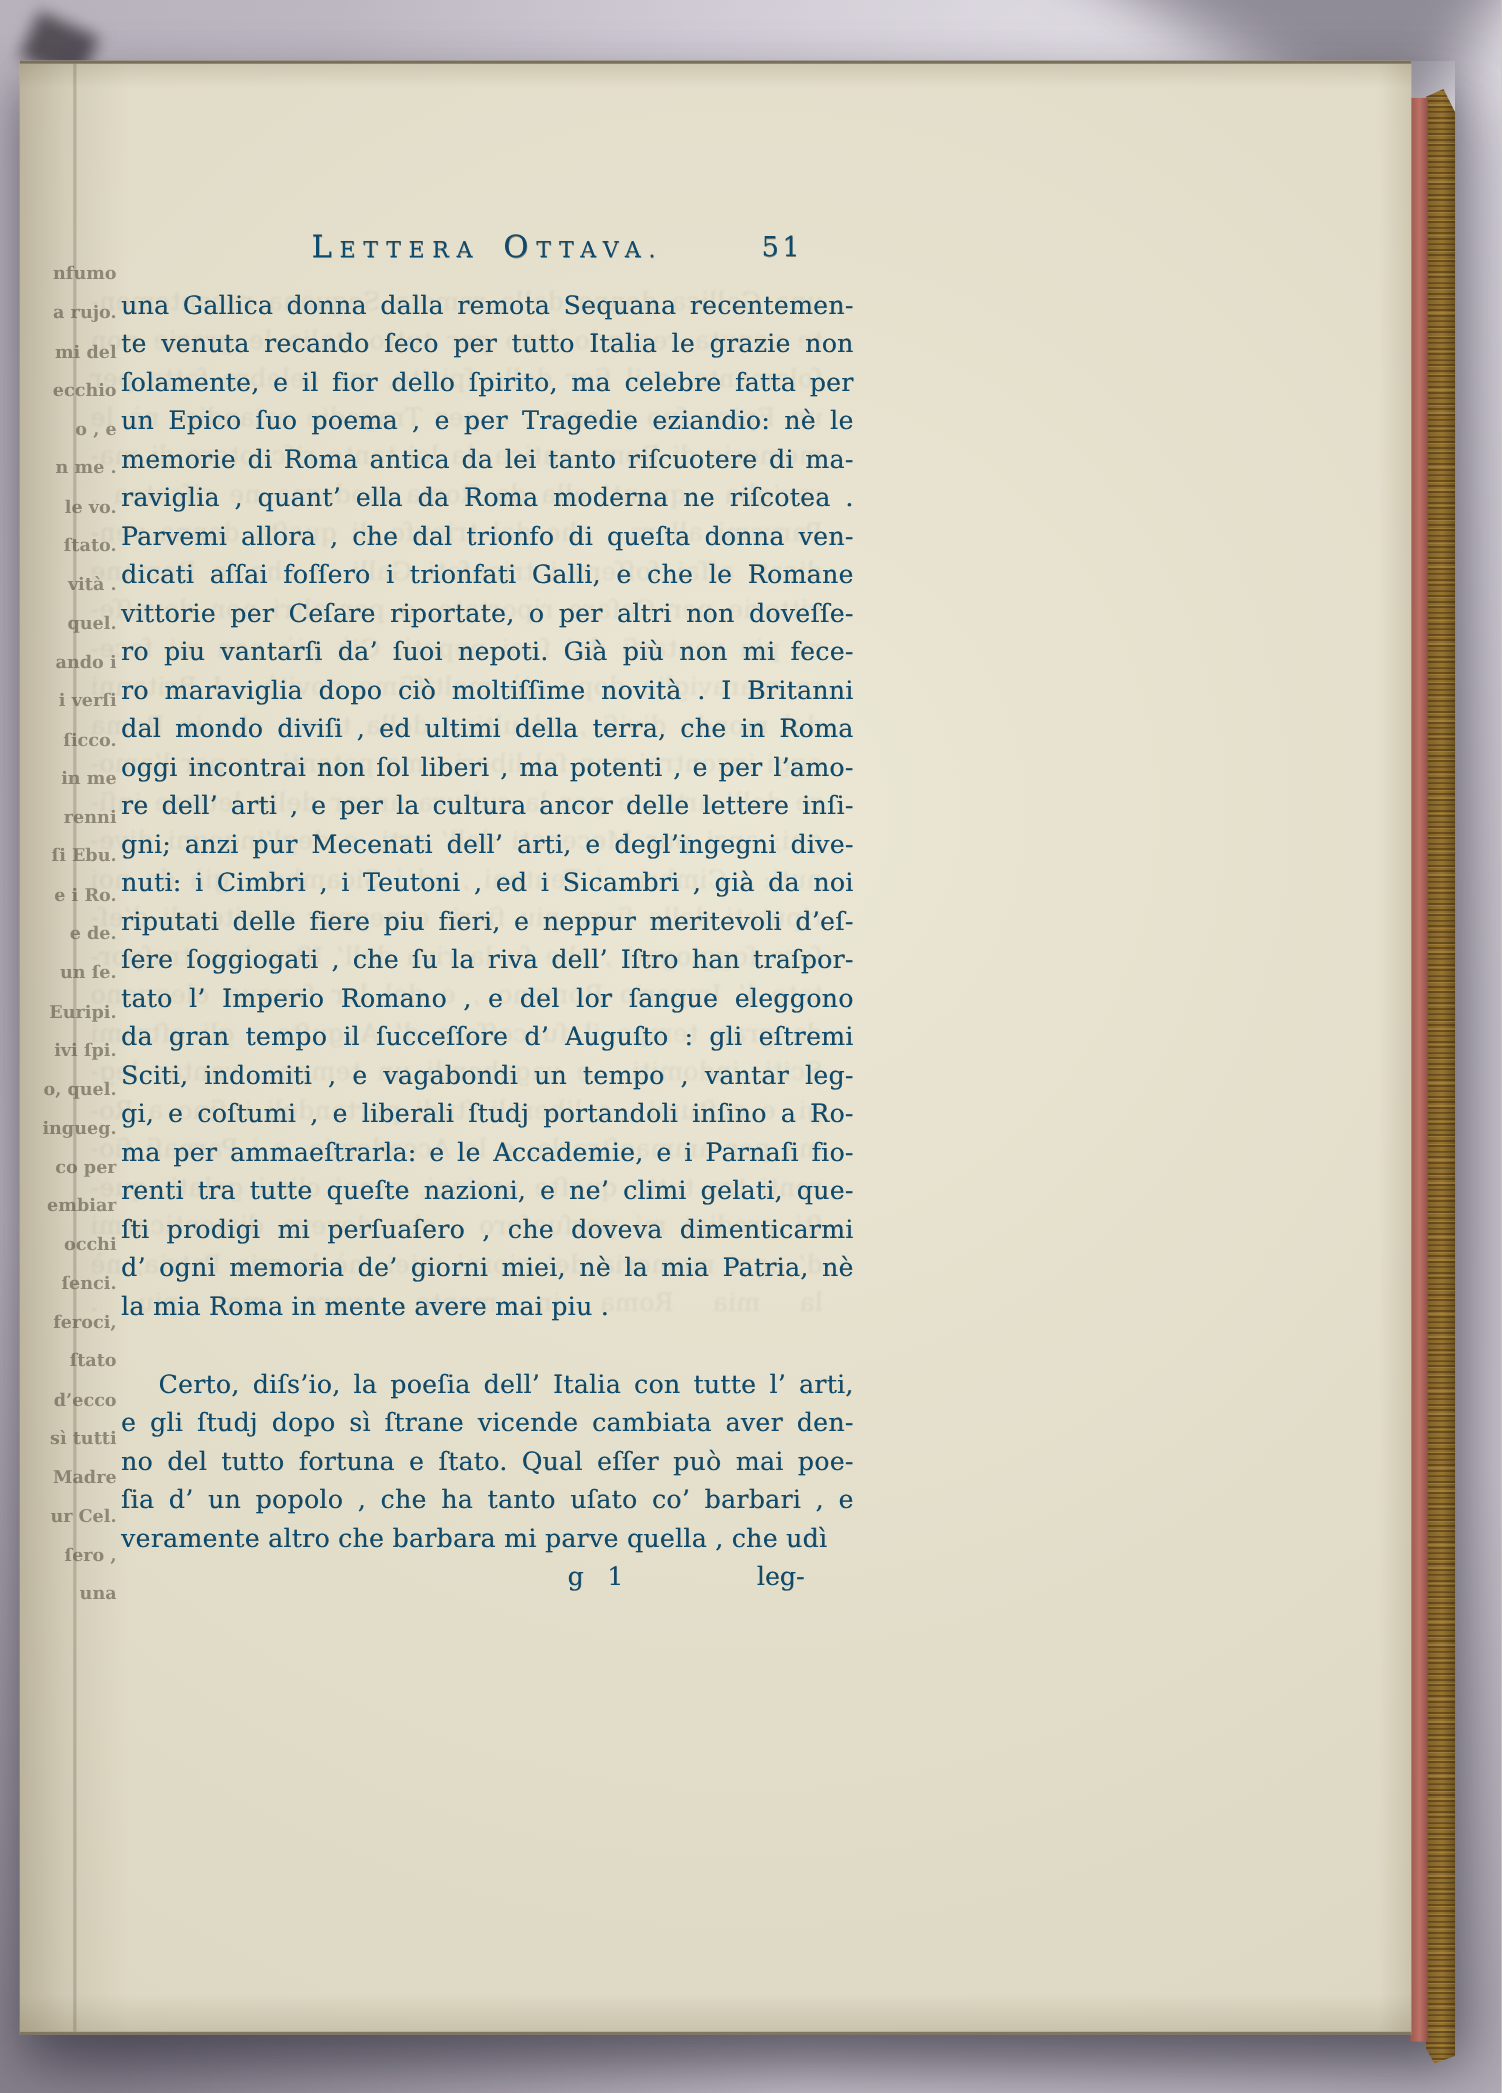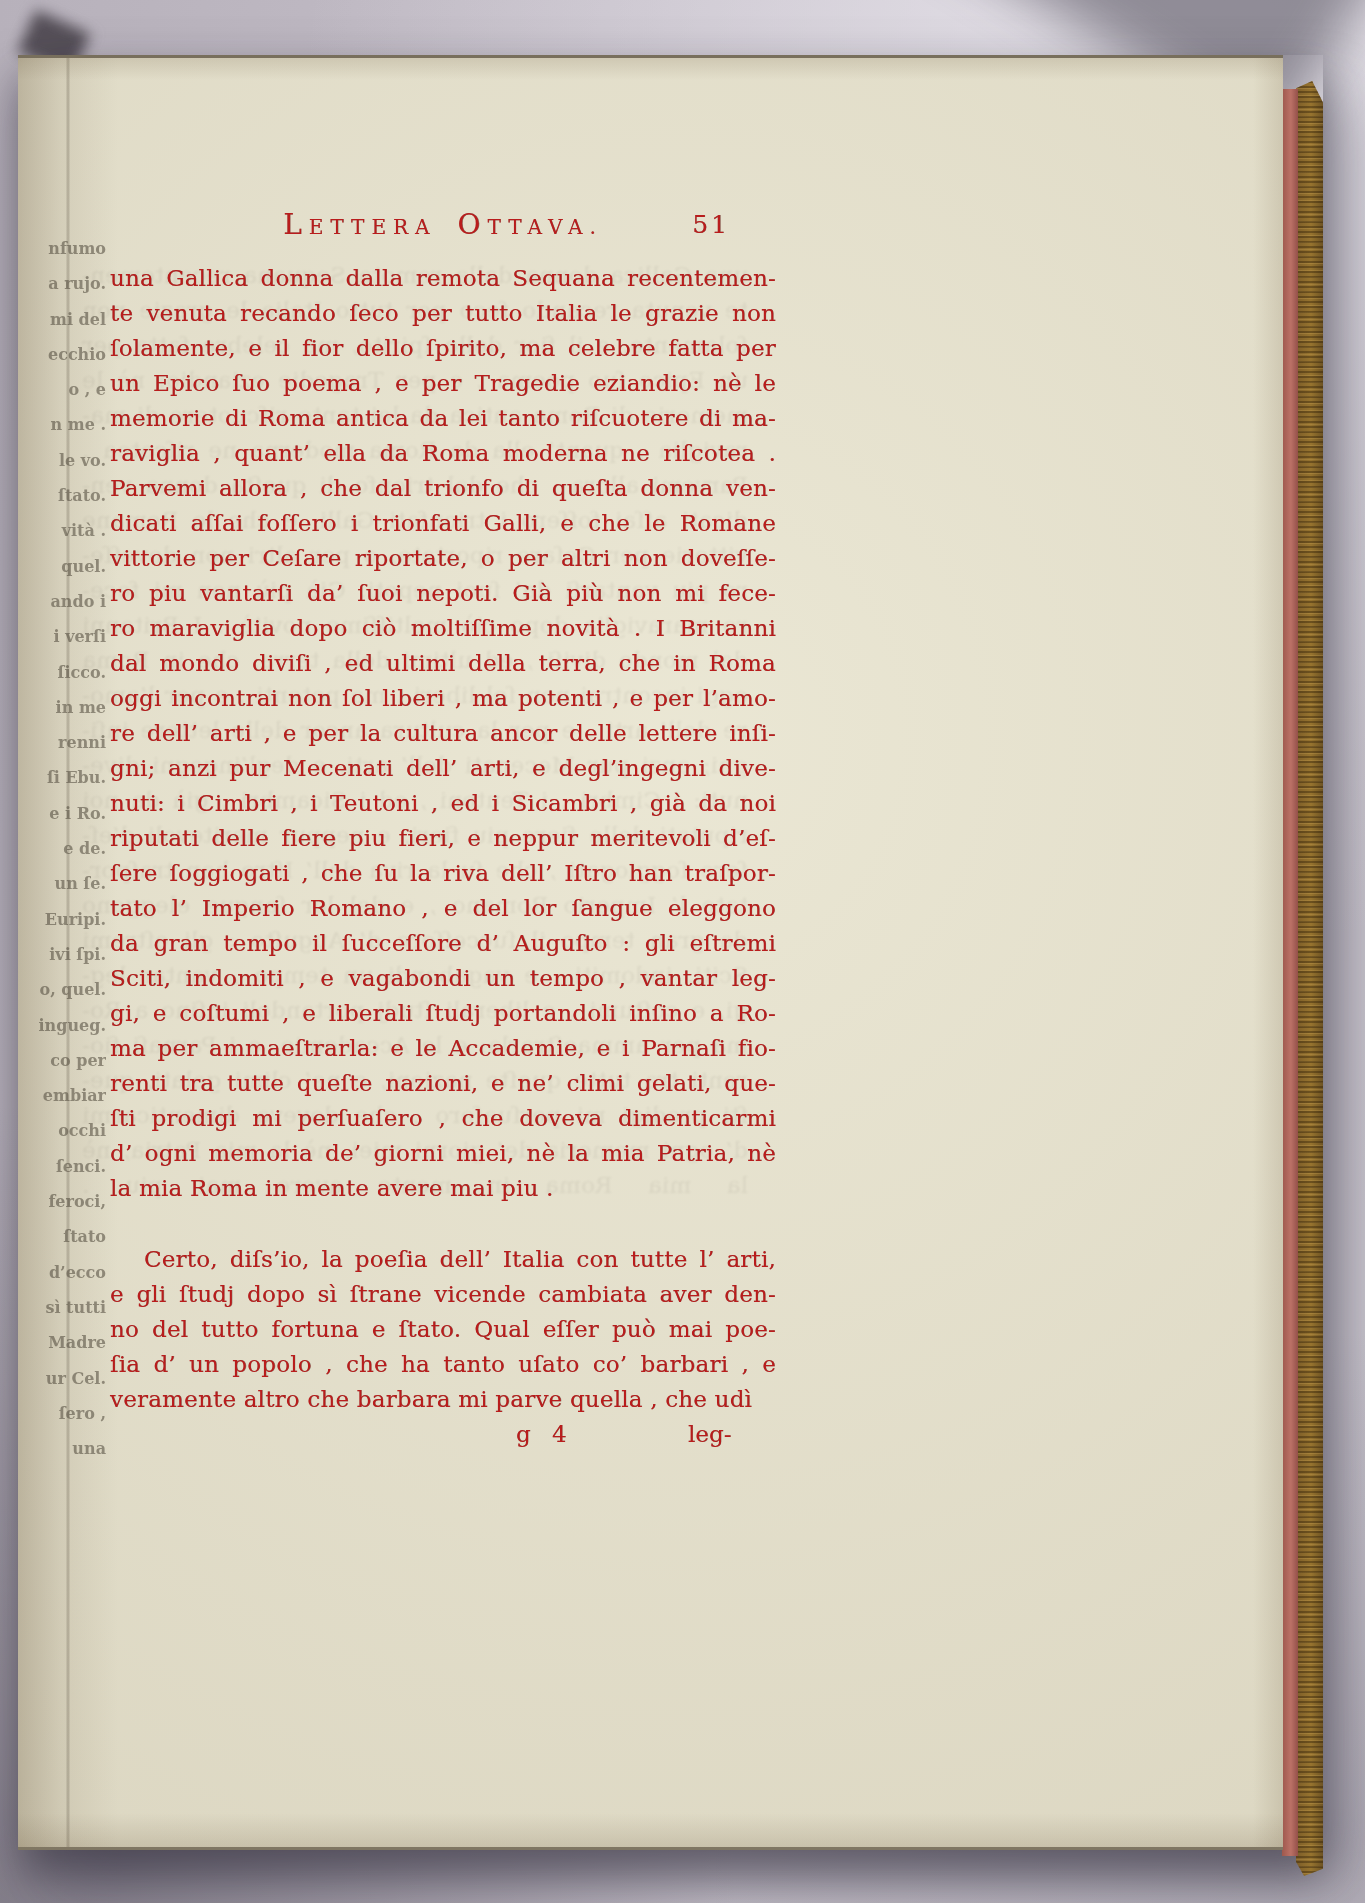--- a/index.html
+++ b/index.html
@@ -66,21 +66,21 @@
     color:rgba(84,78,64,0.58); filter:blur(0.45px); white-space:nowrap; overflow:hidden;
   }
   
   .ghost {
     position:absolute; left:64px; top:200px; width:666px;
     transform:scaleX(-1); opacity:0.07; filter:blur(0.8px); pointer-events:none;
     color:#3a352c;
   }
   .ghost .line { text-shadow:none; }
   
-  .text-block { position:absolute; left:92px; top:150px; width:666px; color:#b91c1c; }
+  .text-block { position:absolute; left:92px; top:150px; width:666px; color:#0c4a6e; }
   .running-head { position:relative; height:53px; text-align:center; }
   .title-word {
     display:inline-block; font-size:20px; letter-spacing:7px;
     text-transform:uppercase; text-shadow:0.3px 0.3px 0.4px rgba(58,52,43,0.55);
   }
   .title-word::first-letter { font-size:28px; }
   .title-word + .title-word { margin-left:16px; }
   .folio {
     position:absolute; right:46px; top:2px; font-size:25px; letter-spacing:3px;
     text-shadow:0.3px 0.3px 0.4px rgba(58,52,43,0.55);
@@ -220,19 +220,19 @@
 
       <div class="para para--indent">
           <div class="line">Certo, diſs’io, la poeſia dell’ Italia con tutte l’ arti,</div>
           <div class="line">e gli ſtudj dopo sì ſtrane vicende cambiata aver den-</div>
           <div class="line">no del tutto fortuna e ſtato. Qual eſſer può mai poe-</div>
           <div class="line">ſia d’ un popolo , che ha tanto uſato co’ barbari , e</div>
           <div class="line">veramente altro che barbara mi parve quella , che udì</div>
         </div>
 
       <div class="sig-row">
-        <span class="sig-mark">g 4</span>
+        <span class="sig-mark">g 1</span>
         <span class="catchword">leg-</span>
       </div>
 
     </div>
   </div>
 </div>
 
 </body></html>

